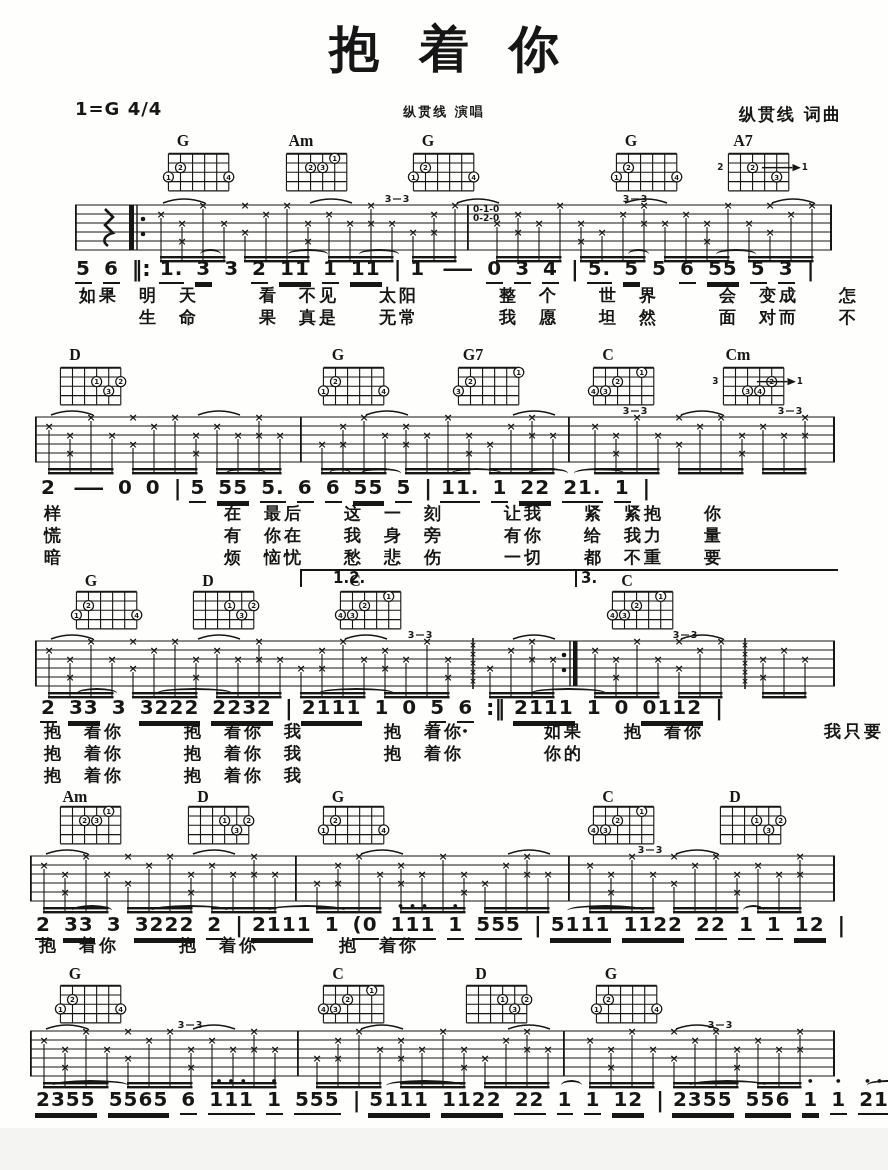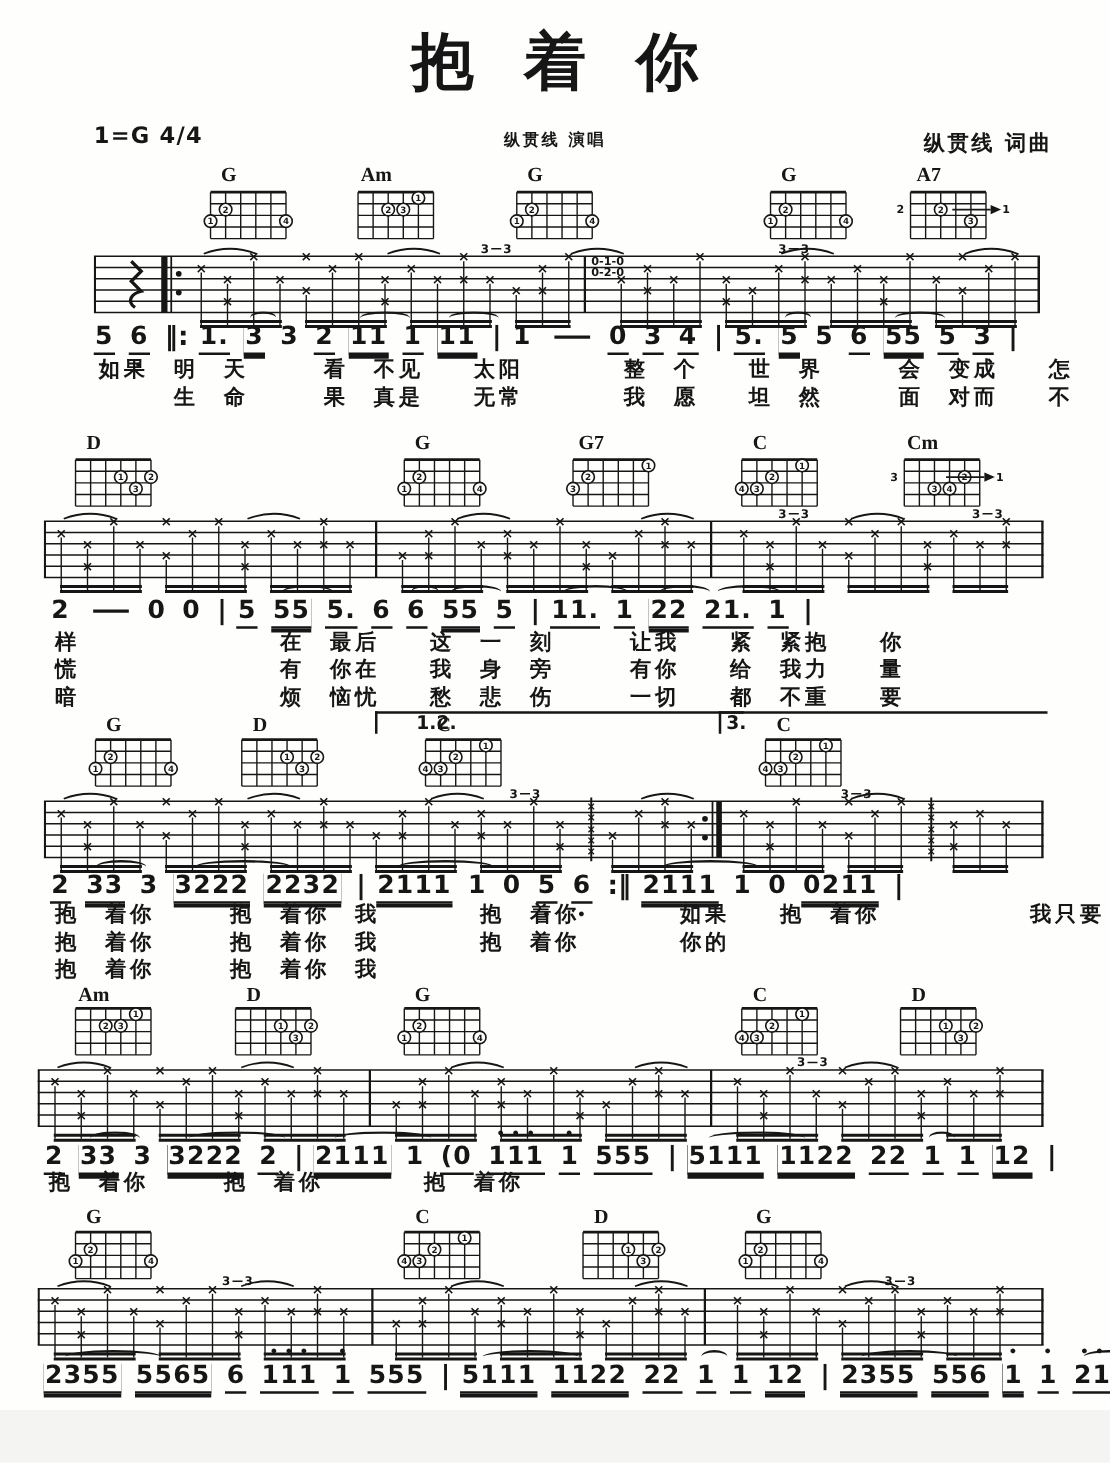--- a/index.html
+++ b/index.html
@@ -780,21 +780,21 @@
         <span class="bar">|</span>
         <span class="tok u2">2111<i class="arc"></i></span>
         <span class="tok">1</span>
         <span class="tok">0</span>
         <span class="tok u1">5<span class="db">•</span></span>
         <span class="tok u1">6<span class="db">•</span></span>
         <span class="bar">:‖</span>
         <span class="tok u2">2111<i class="arc"></i></span>
         <span class="tok">1</span>
         <span class="tok">0</span>
-        <span class="tok u2">0211</span>
+        <span class="tok u2">0112</span>
         <span class="bar">|</span>
       </div>
       <div class="lyr" style="left: 44px; top: 722px;">抱　着你　　　抱　着你　我　　　　抱　着你　　　　如果　　抱　着你　　　　　　我只要</div>
       <div class="lyr" style="left: 44px; top: 744px;">抱　着你　　　抱　着你　我　　　　抱　着你　　　　你的</div>
       <div class="lyr" style="left: 44px; top: 766px;">抱　着你　　　抱　着你　我</div>
     </div>
     <div class="sys">
       <div class="chord-name" style="left: 42px; top: 789px;">Am</div>
       <svg width="100" height="52" viewBox="-16 -4 100 56" class="chord-svg" style="left: 42px; top: 803px;">
         <line x1="0" y1="0" x2="0" y2="40" stroke="#161616" stroke-width="1.2"></line>

